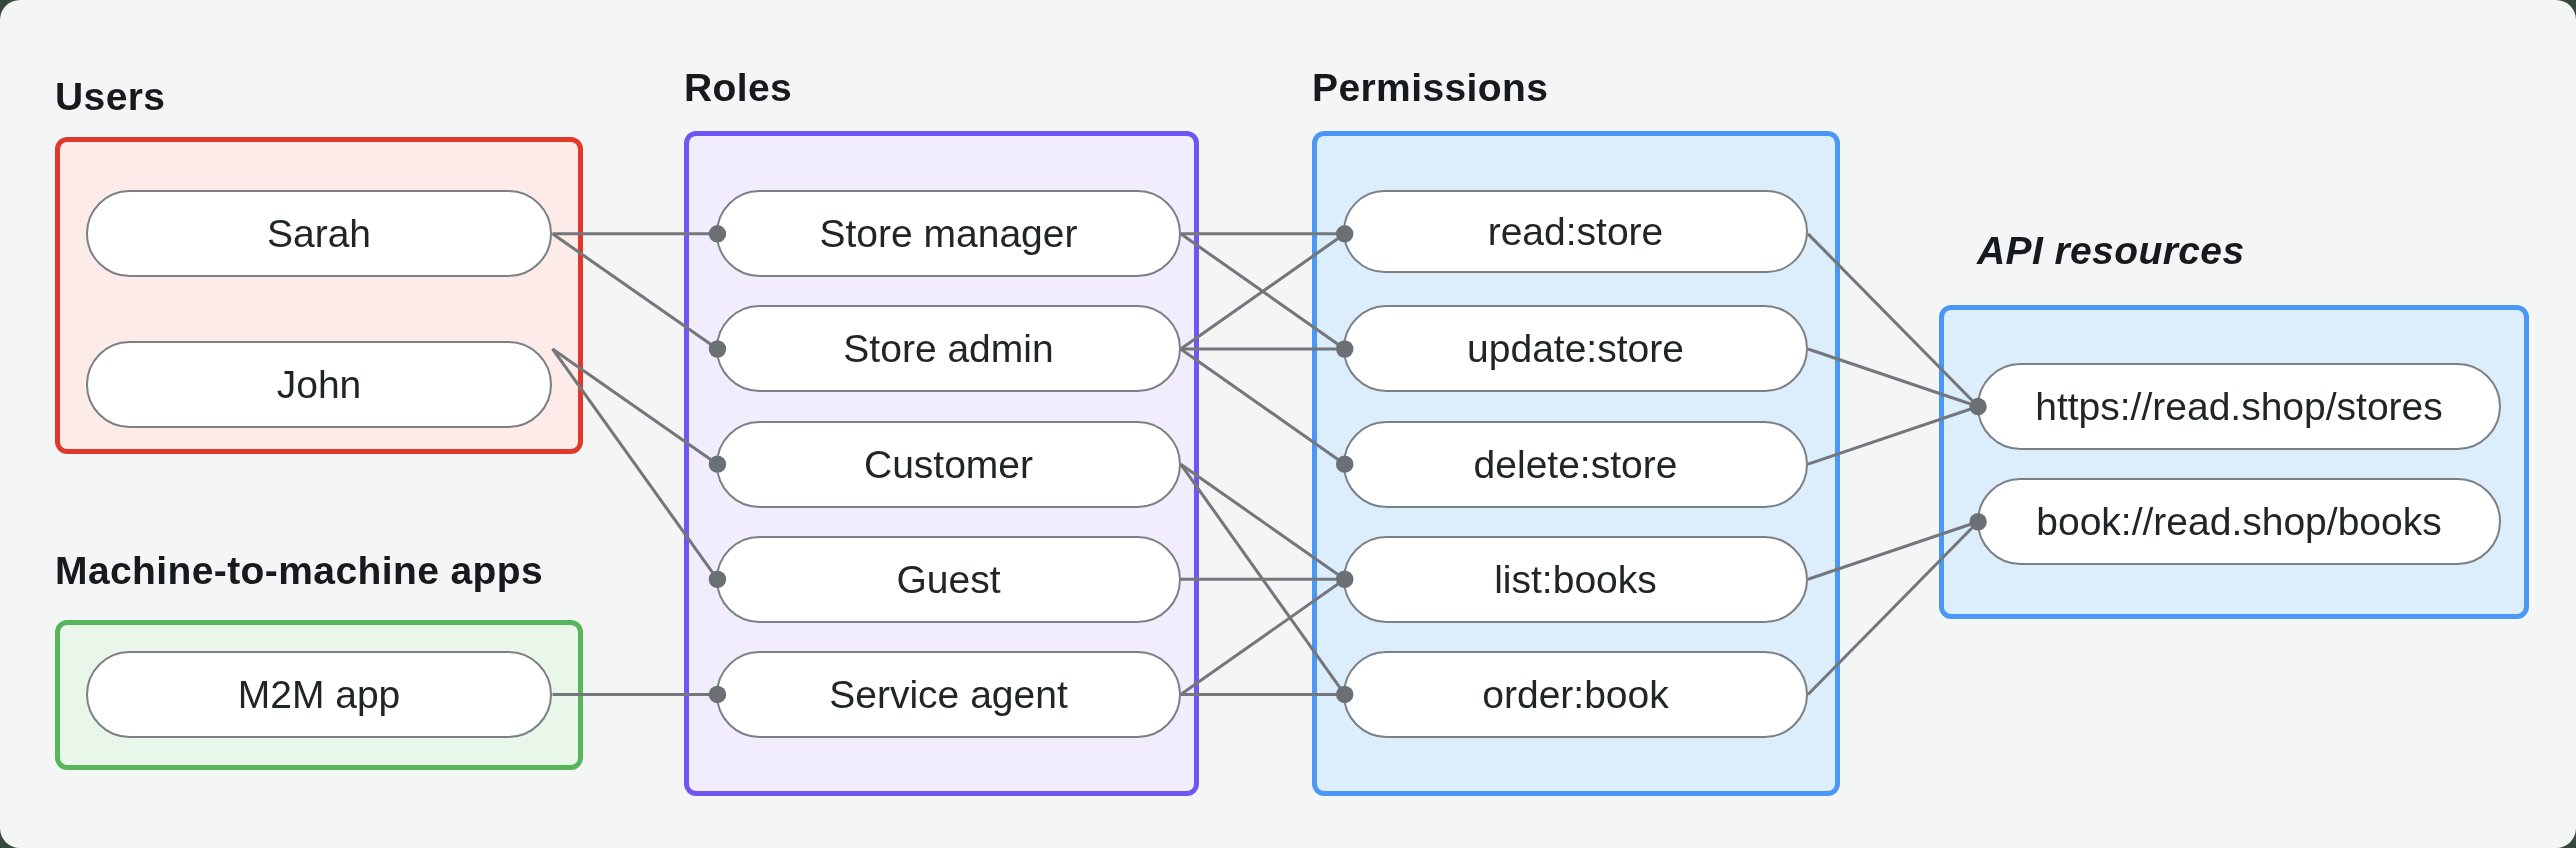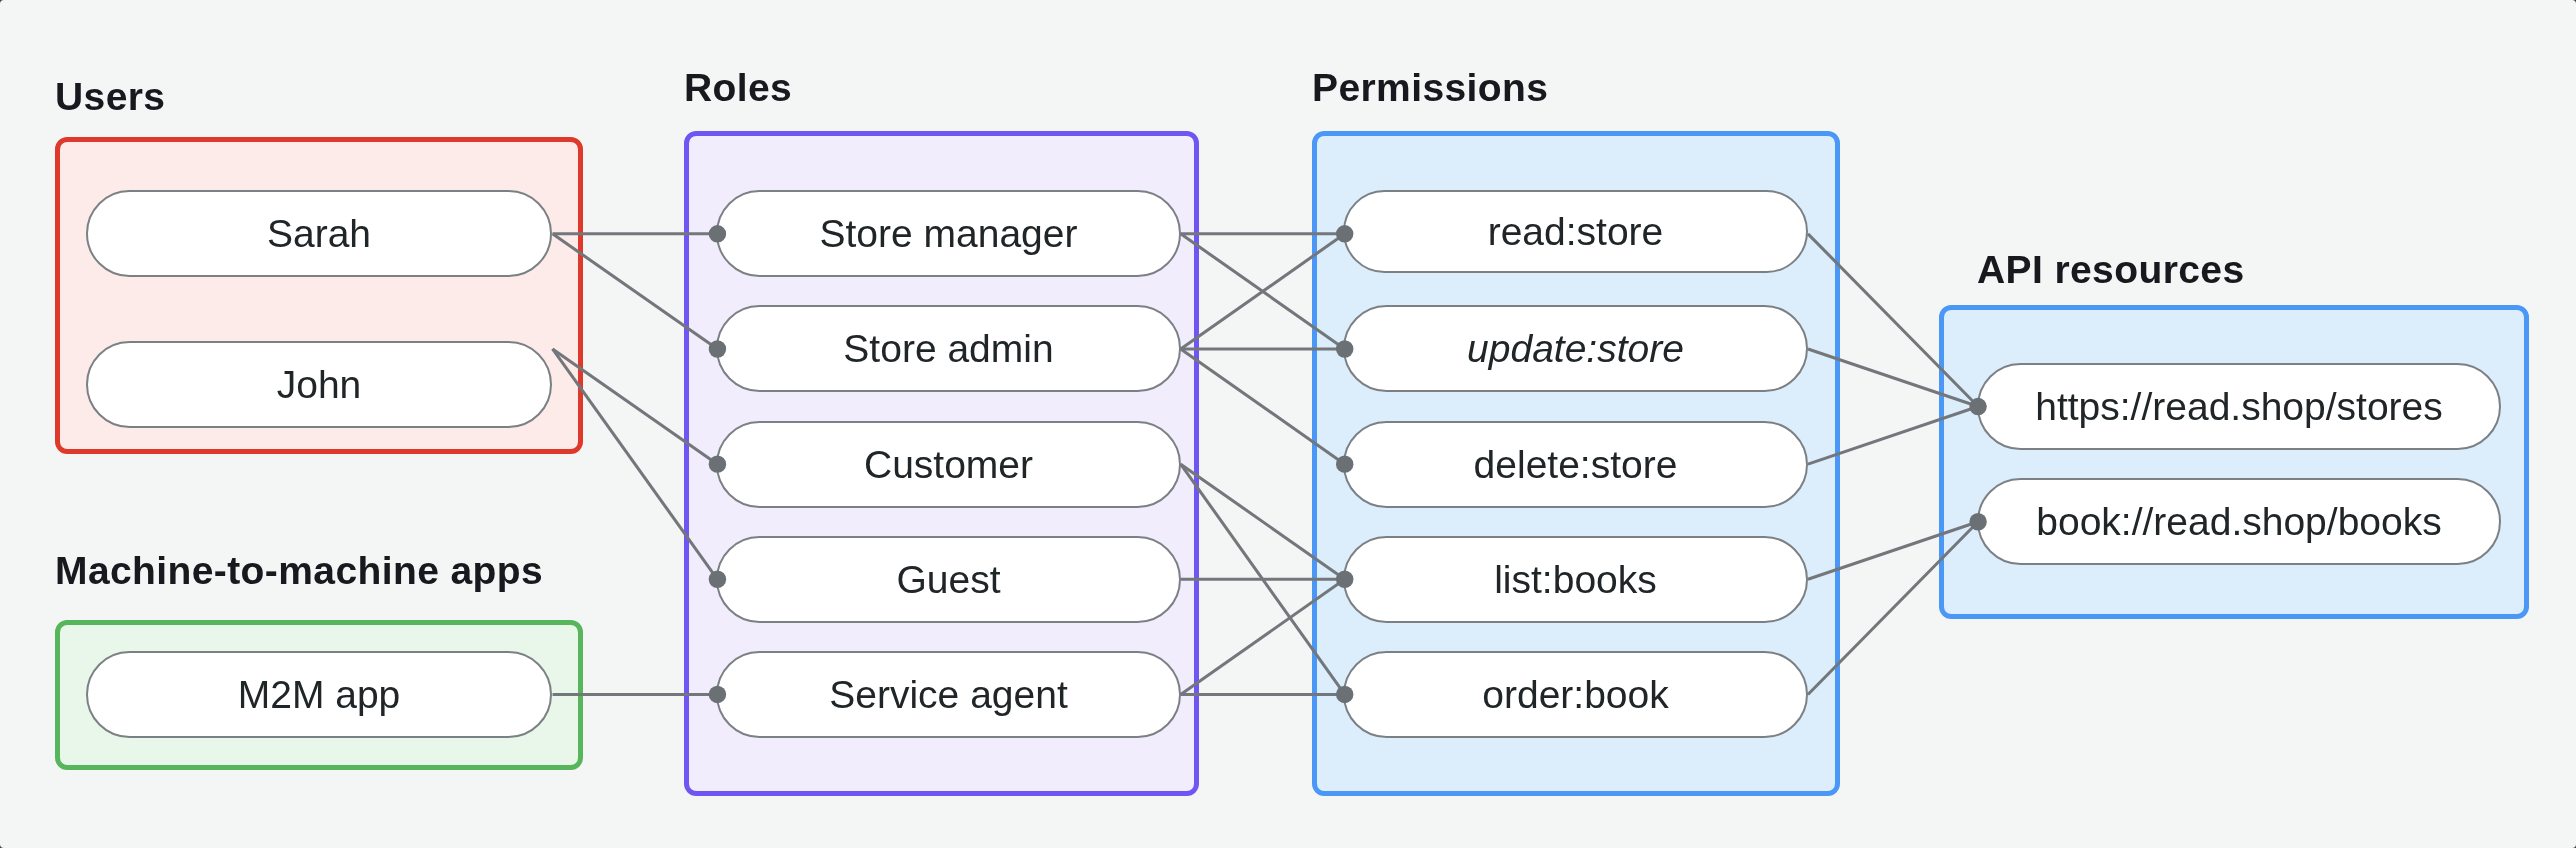--- a/index.html
+++ b/index.html
@@ -6,21 +6,21 @@
   body{
     width:2576px;height:848px;
     background:#38483d;
     font-family:"Liberation Sans", sans-serif;
     overflow:hidden;
   }
   #stage{
     position:relative;
     width:2576px;height:848px;
     background:#f4f6f5;
-    border-radius:4px;
+    border-radius:20px;
     overflow:hidden;
   }
   .group{
     position:absolute;
     border:5.2px solid;
     border-radius:12.2px;
     box-sizing:border-box;
   }
   .glabel{
     position:absolute;
@@ -52,39 +52,39 @@
 </style>
 </head>
 <body>
 
 <div id="stage">
 
   <span class="glabel" id="l-users" style="left: 55px; top: 75px;">Users</span>
   <span class="glabel" id="l-m2m" style="left: 55px; top: 549px;">Machine-to-machine apps</span>
   <span class="glabel" id="l-roles" style="left: 684px; top: 66px;">Roles</span>
   <span class="glabel" id="l-permissions" style="left: 1312px; top: 66px;">Permissions</span>
-  <span class="glabel" id="l-api" style="left: 1977px; top: 248px;">API resources</span>
+  <span class="glabel" id="l-api" style="left: 1977px; top: 229px; font-style: italic;">API resources</span>
 
   <div class="group" id="g-users" style="left: 55px; top: 137px; width: 528px; height: 317px; border-color: rgb(223, 57, 43); background: rgb(252, 235, 232);"></div>
   <div class="group" id="g-m2m" style="left: 55px; top: 620px; width: 528px; height: 150px; border-color: rgb(87, 181, 91); background: rgb(233, 246, 234);"></div>
   <div class="group" id="g-roles" style="left: 684px; top: 131px; width: 515px; height: 665px; border-color: rgb(111, 85, 242); background: rgb(242, 237, 252);"></div>
   <div class="group" id="g-permissions" style="left: 1312px; top: 131px; width: 528px; height: 665px; border-color: rgb(75, 151, 246); background: rgb(220, 237, 251);"></div>
   <div class="group" id="g-api" style="left: 1939px; top: 305px; width: 590px; height: 314px; border-color: rgb(75, 151, 246); background: rgb(220, 237, 251);"></div>
 
   <div id="nodes">
       <div class="node" style="left: 86px; top: 190px; width: 466px; height: 87px; border-color: rgb(123, 128, 133); background: rgb(255, 255, 255); color: rgb(32, 37, 40);">Sarah</div>
       <div class="node" style="left: 86px; top: 305px; width: 466px; height: 87px; border-color: rgb(123, 128, 133); background: rgb(255, 255, 255); color: rgb(32, 37, 40); margin-top: 36px;">John</div>
       <div class="node" style="left: 86px; top: 651px; width: 466px; height: 87px; border-color: rgb(123, 128, 133); background: rgb(255, 255, 255); color: rgb(32, 37, 40);">M2M app</div>
       <div class="node" style="left: 716px; top: 190px; width: 465px; height: 87px; border-color: rgb(123, 128, 133); background: rgb(255, 255, 255); color: rgb(32, 37, 40);">Store manager</div>
       <div class="node" style="left: 716px; top: 305px; width: 465px; height: 87px; border-color: rgb(123, 128, 133); background: rgb(255, 255, 255); color: rgb(32, 37, 40);">Store admin</div>
       <div class="node" style="left: 716px; top: 421px; width: 465px; height: 87px; border-color: rgb(123, 128, 133); background: rgb(255, 255, 255); color: rgb(32, 37, 40);">Customer</div>
       <div class="node" style="left: 716px; top: 536px; width: 465px; height: 87px; border-color: rgb(123, 128, 133); background: rgb(255, 255, 255); color: rgb(32, 37, 40); text-align: center;">Guest</div>
       <div class="node" style="left: 716px; top: 651px; width: 465px; height: 87px; border-color: rgb(123, 128, 133); background: rgb(255, 255, 255); color: rgb(32, 37, 40);">Service agent</div>
       <div class="node" style="left: 1343px; top: 190px; width: 465px; height: 83px; border-color: rgb(123, 128, 133); background: rgb(255, 255, 255); color: rgb(32, 37, 40);">read:store</div>
-      <div class="node" style="left: 1343px; top: 305px; width: 465px; height: 87px; border-color: rgb(123, 128, 133); background: rgb(255, 255, 255); color: rgb(32, 37, 40); font-style: italic;">update:store</div>
+      <div class="node" style="left: 1343px; top: 305px; width: 465px; height: 87px; border-color: rgb(123, 128, 133); background: rgb(255, 255, 255); color: rgb(32, 37, 40);">update:store</div>
       <div class="node" style="left: 1343px; top: 421px; width: 465px; height: 87px; border-color: rgb(123, 128, 133); background: rgb(255, 255, 255); color: rgb(32, 37, 40);">delete:store</div>
       <div class="node" style="left: 1343px; top: 536px; width: 465px; height: 87px; border-color: rgb(123, 128, 133); background: rgb(255, 255, 255); color: rgb(32, 37, 40);">list:books</div>
       <div class="node" style="left: 1343px; top: 651px; width: 465px; height: 87px; border-color: rgb(123, 128, 133); background: rgb(255, 255, 255); color: rgb(32, 37, 40);">order:book</div>
       <div class="node" style="left: 1977px; top: 363px; width: 524px; height: 87px; border-color: rgb(123, 128, 133); background: rgb(255, 255, 255); color: rgb(32, 37, 40); text-align: right;">https://read.shop/stores</div>
       <div class="node" style="left: 1977px; top: 478px; width: 524px; height: 87px; border-color: rgb(123, 128, 133); background: rgb(255, 255, 255); color: rgb(32, 37, 40);">book://read.shop/books</div>
     </div>
 
   <svg id="edges" viewBox="0 0 2952 972">
       <line x1="633" y1="268" x2="822" y2="268" stroke="#73777b" stroke-width="3.5"></line>
       <line x1="633" y1="268" x2="822" y2="400" stroke="#73777b" stroke-width="3.5"></line>

